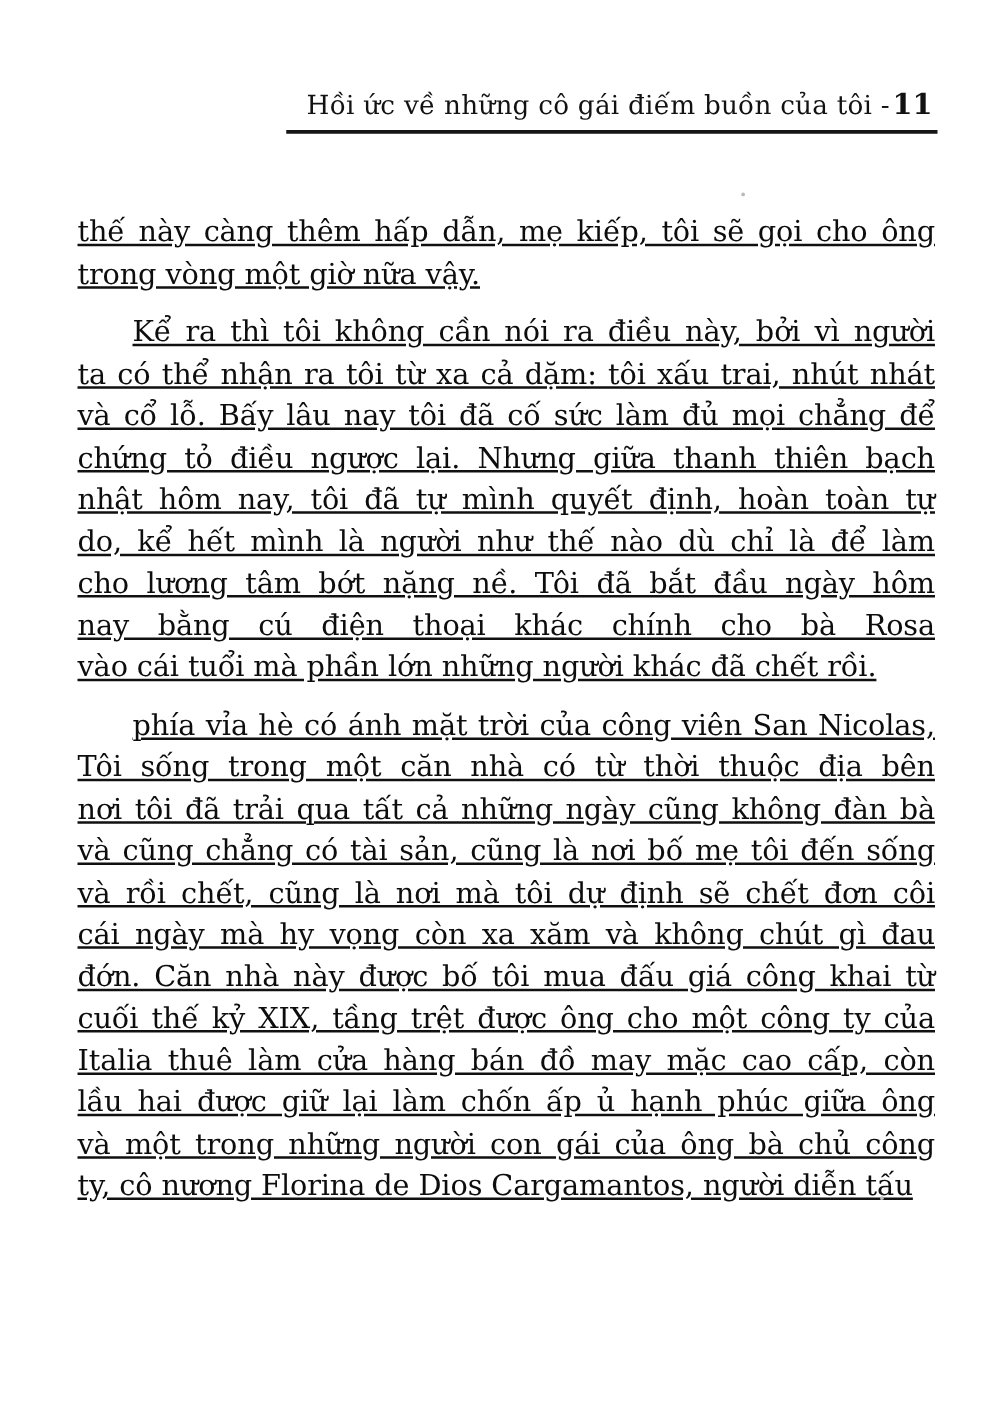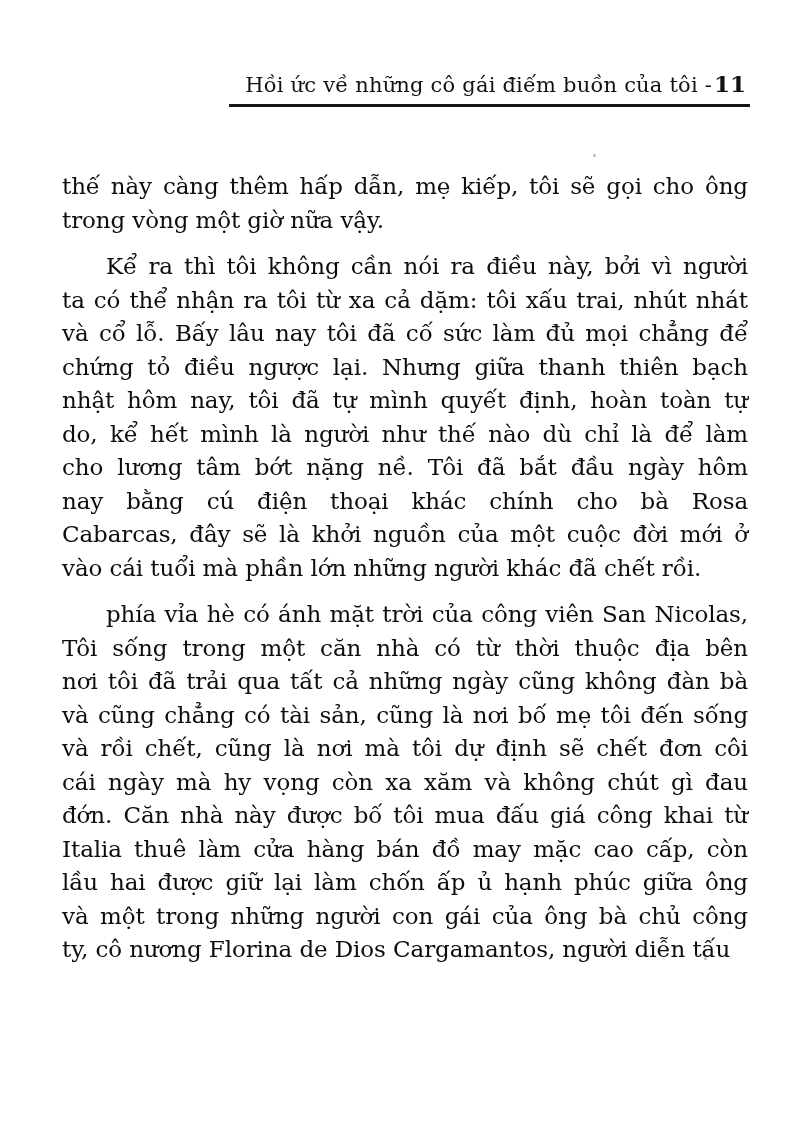--- a/index.html
+++ b/index.html
@@ -33,20 +33,21 @@
     font-weight: bold;
     font-size: 23px;
     margin-left: 2px;
   }
   
   .body-text {
     position: absolute;
     left: 62px;
     top: 170px;
     width: 686px;
+    text-decoration: underline;
   }
   .para {
     margin: 0 0 13px 0;
     font-size: 23px;
     line-height: 33.5px;
     letter-spacing: -0.1px;
     color: #0d0d0d;
   }
   .line {
     text-align: justify;
@@ -83,31 +84,31 @@
       </div>
       <div class="para indent">
         <div class="line">Kể ra thì tôi không cần nói ra điều này, bởi vì người</div>
         <div class="line">ta có thể nhận ra tôi từ xa cả dặm: tôi xấu trai, nhút nhát</div>
         <div class="line">và cổ lỗ. Bấy lâu nay tôi đã cố sức làm đủ mọi chẳng để</div>
         <div class="line">chứng tỏ điều ngược lại. Nhưng giữa thanh thiên bạch</div>
         <div class="line">nhật hôm nay, tôi đã tự mình quyết định, hoàn toàn tự</div>
         <div class="line">do, kể hết mình là người như thế nào dù chỉ là để làm</div>
         <div class="line">cho lương tâm bớt nặng nề. Tôi đã bắt đầu ngày hôm</div>
         <div class="line">nay bằng cú điện thoại khác chính cho bà Rosa</div>
-        <div class="line">Cabarcas, đây sẽ là khởi nguồn của một cuộc đời mới ở</div>
         <div class="line last">vào cái tuổi mà phần lớn những người khác đã chết rồi.</div>
       </div>
       <div class="para indent">
         <div class="line">phía vỉa hè có ánh mặt trời của công viên San Nicolas,</div>
         <div class="line">Tôi sống trong một căn nhà có từ thời thuộc địa bên</div>
         <div class="line">nơi tôi đã trải qua tất cả những ngày cũng không đàn bà</div>
         <div class="line">và cũng chẳng có tài sản, cũng là nơi bố mẹ tôi đến sống</div>
         <div class="line">và rồi chết, cũng là nơi mà tôi dự định sẽ chết đơn côi</div>
         <div class="line">cái ngày mà hy vọng còn xa xăm và không chút gì đau</div>
         <div class="line">đớn. Căn nhà này được bố tôi mua đấu giá công khai từ</div>
+        <div class="line">cuối thế kỷ XIX, tầng trệt được ông cho một công ty của</div>
         <div class="line">Italia thuê làm cửa hàng bán đồ may mặc cao cấp, còn</div>
         <div class="line">lầu hai được giữ lại làm chốn ấp ủ hạnh phúc giữa ông</div>
         <div class="line">và một trong những người con gái của ông bà chủ công</div>
         <div class="line last">ty, cô nương Florina de Dios Cargamantos, người diễn tấu</div>
       </div>
     </div>
 
   <span class="speckle sp1"></span>
   <span class="speckle sp2"></span>
 

